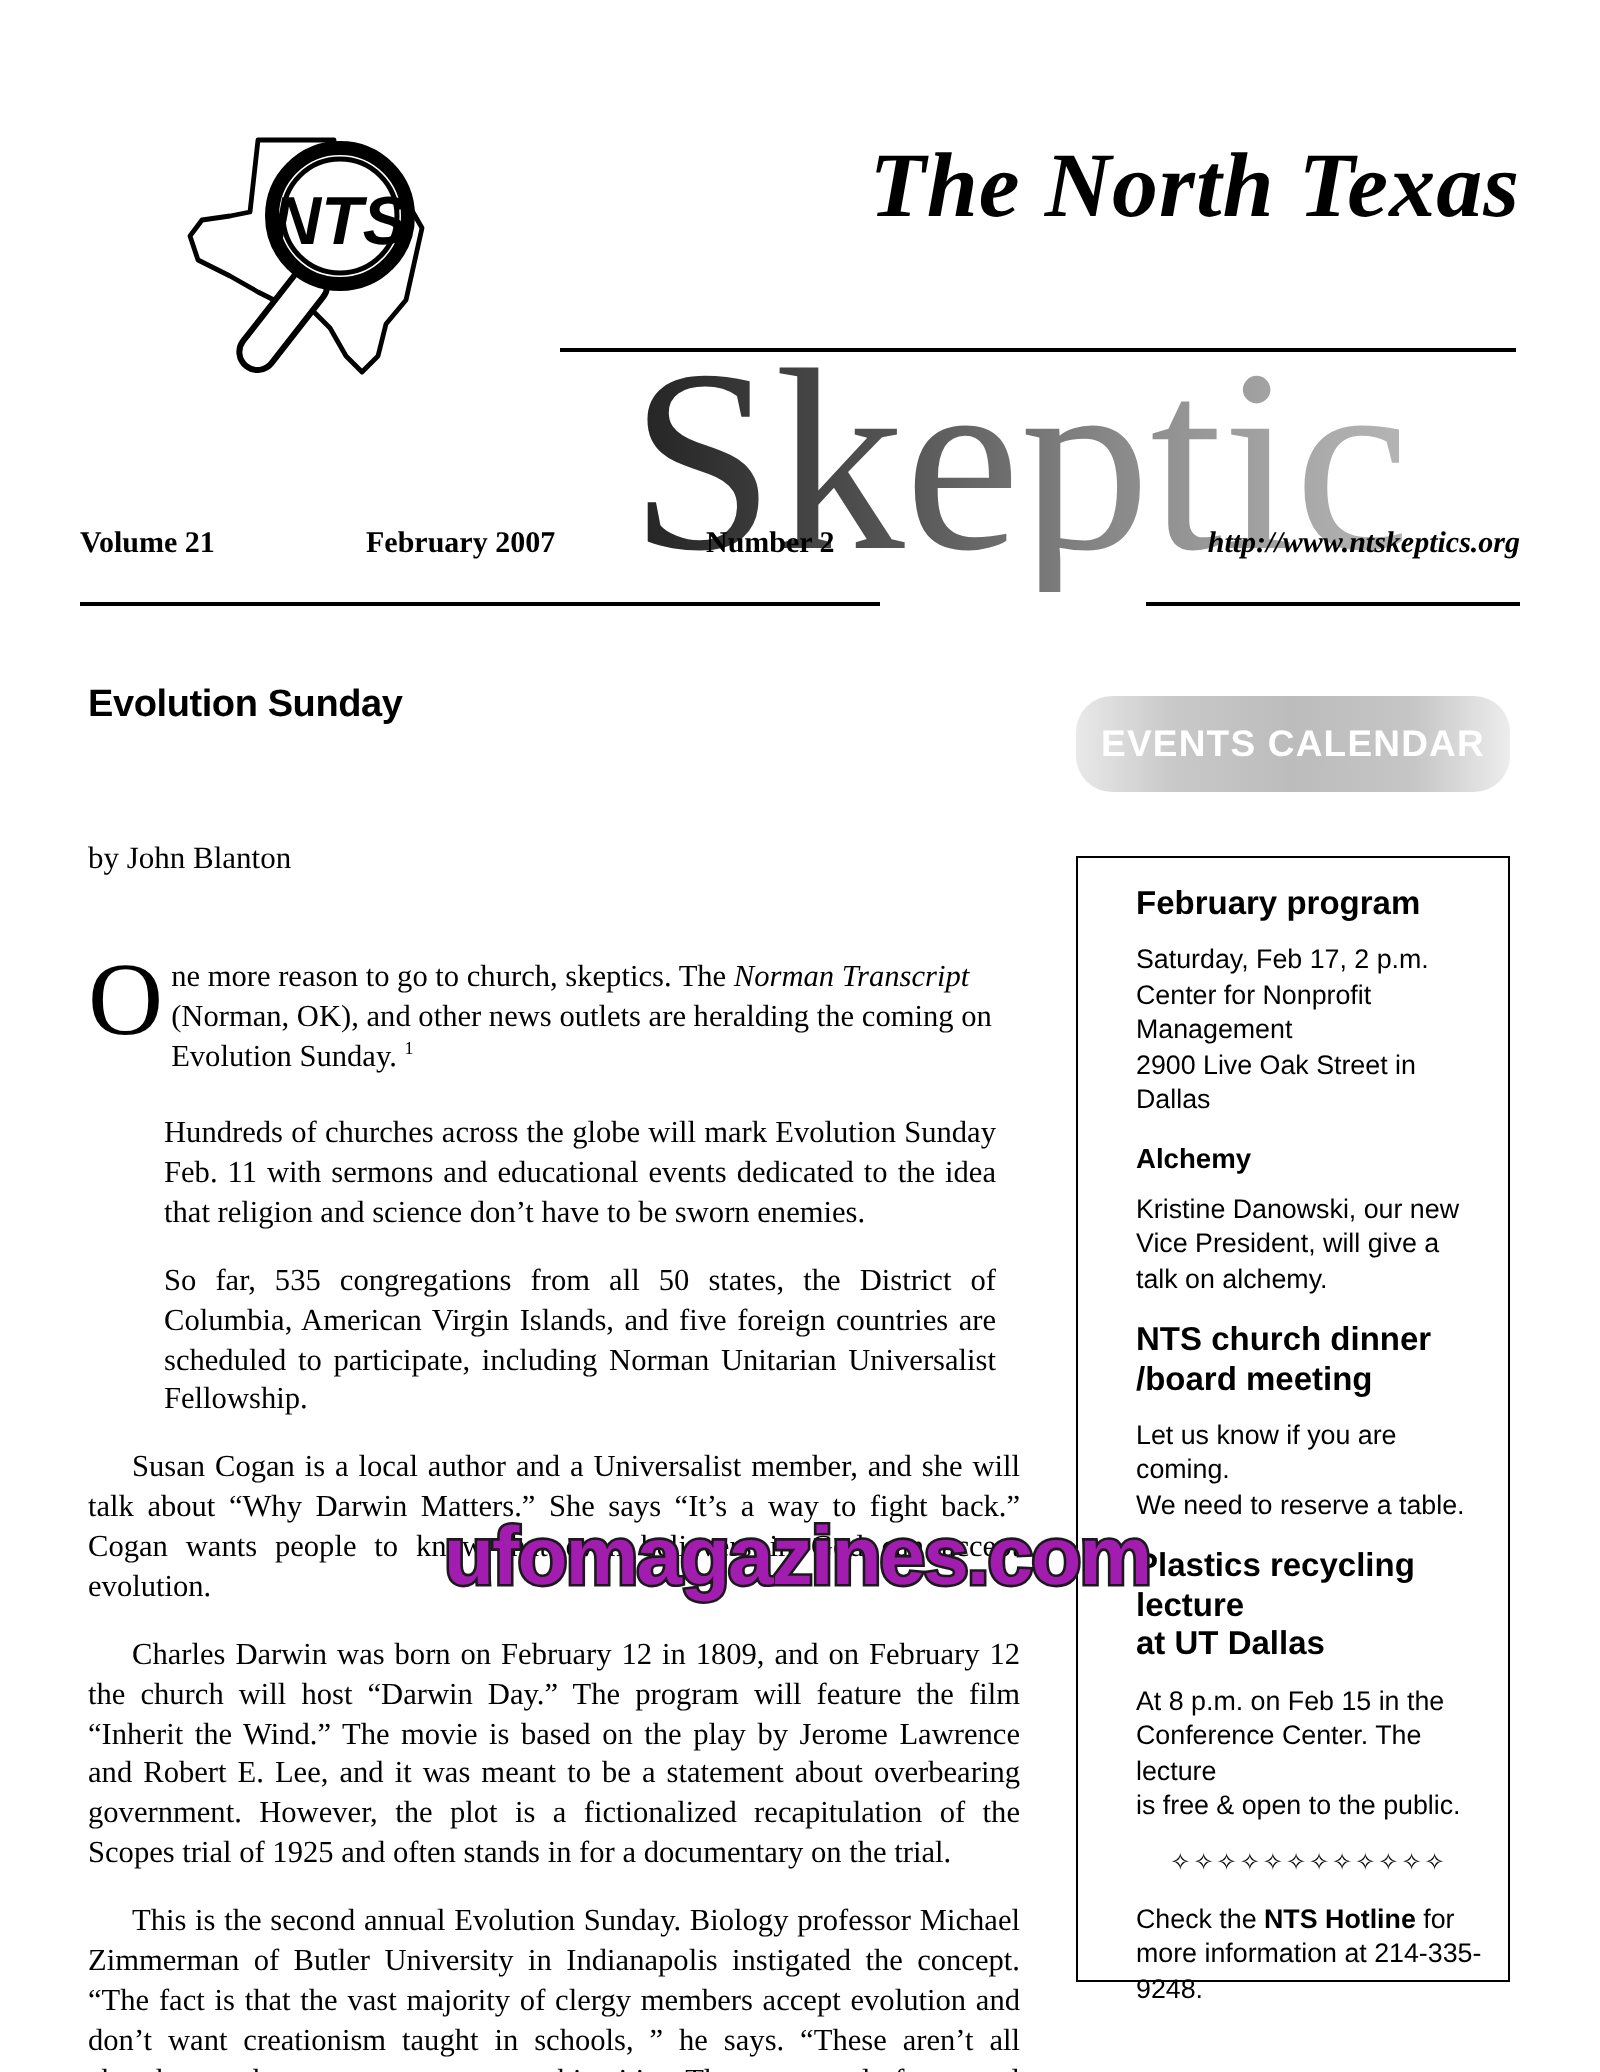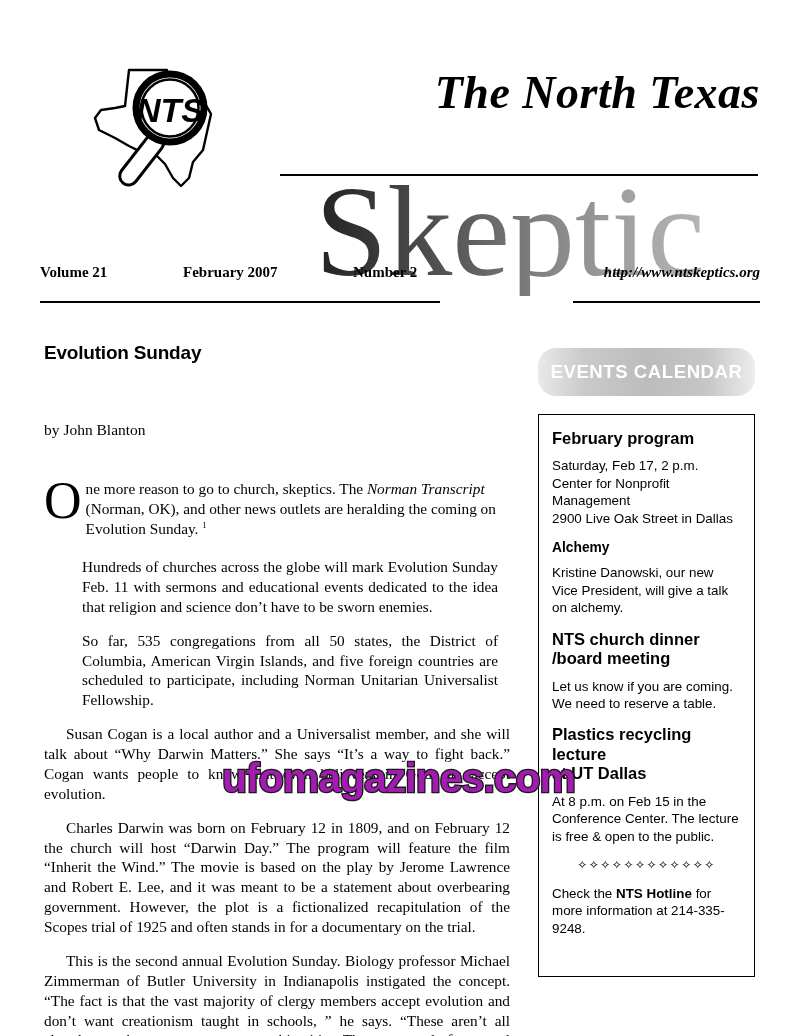--- a/index.html
+++ b/index.html
@@ -197,26 +197,27 @@
     color: #ffffff;
     font-family: "Liberation Sans", sans-serif;
     font-weight: bold;
     font-size: 18.5px;
     letter-spacing: 0.6px;
   }
 
   .cal-box {
     position: absolute;
     left: 538px;
-    top: 414px;
+    top: 428px;
     width: 217px;
     height: 563px;
     border: 1.5px solid #000;
     box-sizing: border-box;
     background: #fff;
+    padding-left: 16px;
   }
   .cal-inner {
     padding: 14px 13px 10px 13px;
     font-family: "Liberation Sans", sans-serif;
     font-size: 13.4px;
     line-height: 1.30;
   }
   .ev-head {
     font-family: "Liberation Sans", sans-serif;
     font-weight: bold;

